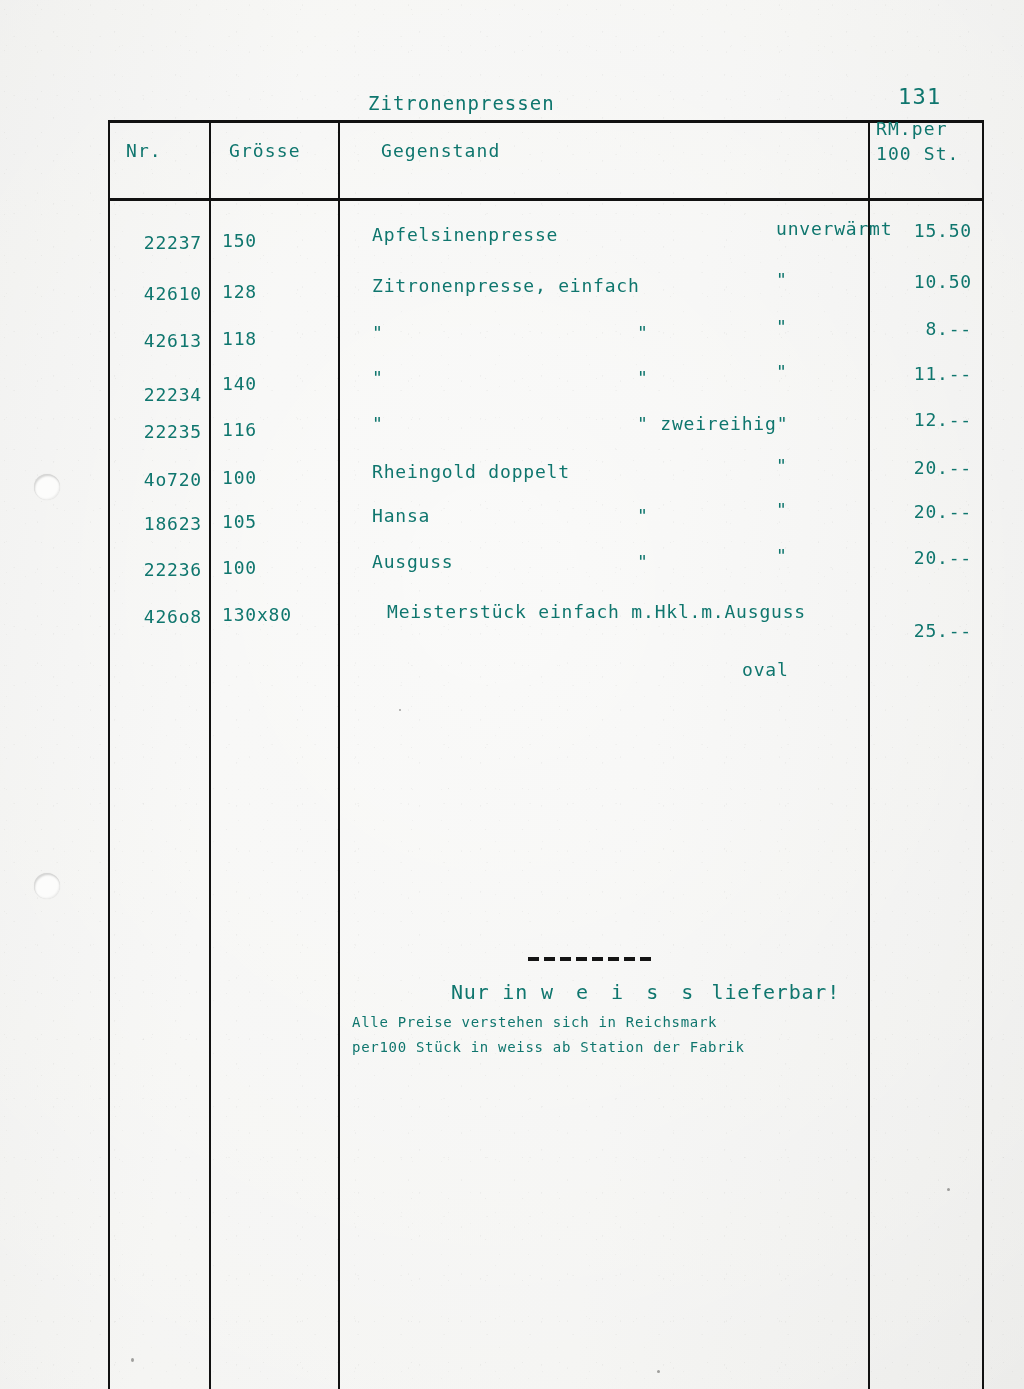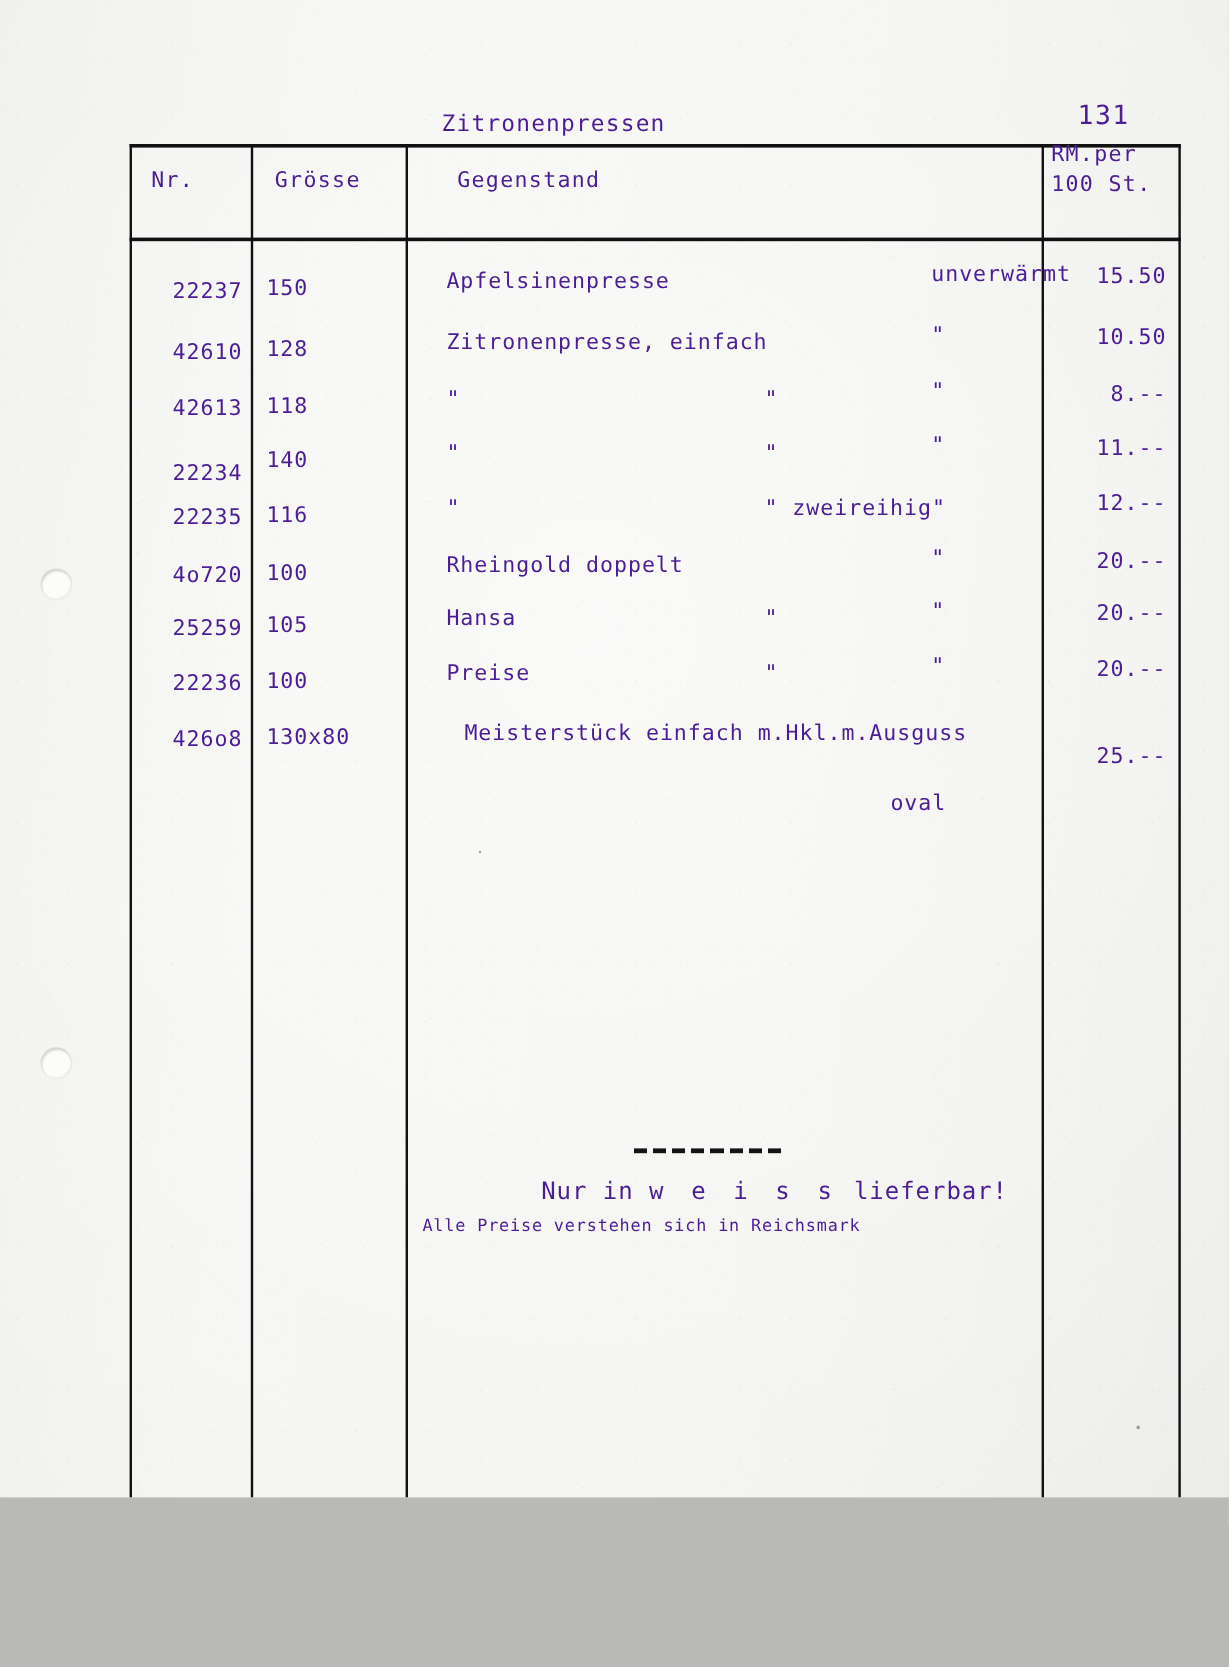--- a/index.html
+++ b/index.html
@@ -5,25 +5,25 @@
 <style>
   html, body {
     margin: 0;
     padding: 0;
     background: #b9b9b5;
   }
 
   .page {
     position: relative;
     width: 1024px;
-    height: 1248px;
+    height: 1389px;
     overflow: hidden;
     background: #f2f2f0;
     font-family: "DejaVu Sans Mono", "Liberation Mono", monospace;
-    color: #4c1d95;
+    color: #0f766e;
     -webkit-font-smoothing: none;
   }
 
   
   .paper-tone {
     position: absolute;
     inset: 0;
     background:
       radial-gradient(125% 105% at 48% 42%,
         rgba(255,255,255,0.55) 0%,
@@ -232,46 +232,47 @@
       <div class="cell nr" style="top: 421.2px;">22235</div>
       <div class="cell size" style="top: 419.2px;">116</div>
       <div class="cell item ditto" style="top: 413.2px;">"</div>
       <div class="cell qual" style="top: 413.2px;">" zweireihig"</div>
       <div class="cell price" style="top: 409.2px;">12.--</div>
       <div class="cell nr" style="top: 468.5px;">4o720</div>
       <div class="cell size" style="top: 466.5px;">100</div>
       <div class="cell item" style="top: 460.5px;">Rheingold  doppelt</div>
       <div class="cell heat ditto" style="top: 454.5px;">"</div>
       <div class="cell price" style="top: 456.5px;">20.--</div>
-      <div class="cell nr" style="top: 512.8px;">25259</div>
+      <div class="cell nr" style="top: 512.8px;">18623</div>
       <div class="cell size" style="top: 510.8px;">105</div>
       <div class="cell item" style="top: 504.8px;">Hansa</div>
       <div class="cell qual ditto" style="top: 504.8px;">"</div>
       <div class="cell heat ditto" style="top: 498.8px;">"</div>
       <div class="cell price" style="top: 500.8px;">20.--</div>
       <div class="cell nr" style="top: 559.1px;">22236</div>
       <div class="cell size" style="top: 557.1px;">100</div>
-      <div class="cell item" style="top: 551.1px;">Preise</div>
+      <div class="cell item" style="top: 551.1px;">Ausguss</div>
       <div class="cell qual ditto" style="top: 551.1px;">"</div>
       <div class="cell heat ditto" style="top: 545.1px;">"</div>
       <div class="cell price" style="top: 547.1px;">20.--</div>
       <div class="cell nr" style="top: 606.4px;">426o8</div>
       <div class="cell size" style="top: 604.4px;">130x80</div>
       <div class="cell item" style="top: 601px; padding-left: 15px;">Meisterstück  einfach m.Hkl.m.Ausguss</div>
       <div class="cell price" style="top: 620.4px;">25.--</div>
       <div class="cell cont" style="top: 623.4px; left: 742px; margin-top: 36px;">oval</div>
     </div>
 
   <div class="note-white">
     <span>Nur in </span><span class="spaced">w e i s s</span><span> lieferbar!</span>
   </div>
   <div class="note-underline"></div>
 
   <div class="note-terms">
     <div>Alle Preise verstehen sich in Reichsmark</div>
+    <div>per100 Stück in weiss ab Station der Fabrik</div>
   </div>
 
   <div class="speck" style="left:947px; top:1188px; width:3px; height:3px;"></div>
   <div class="speck" style="left:657px; top:1370px; width:3px; height:3px;"></div>
   <div class="speck" style="left:131px; top:1358px; width:3px; height:4px;"></div>
   <div class="speck" style="left:399px; top:709px; width:2px; height:2px;"></div>
 
 </div>
 
 </body></html>

